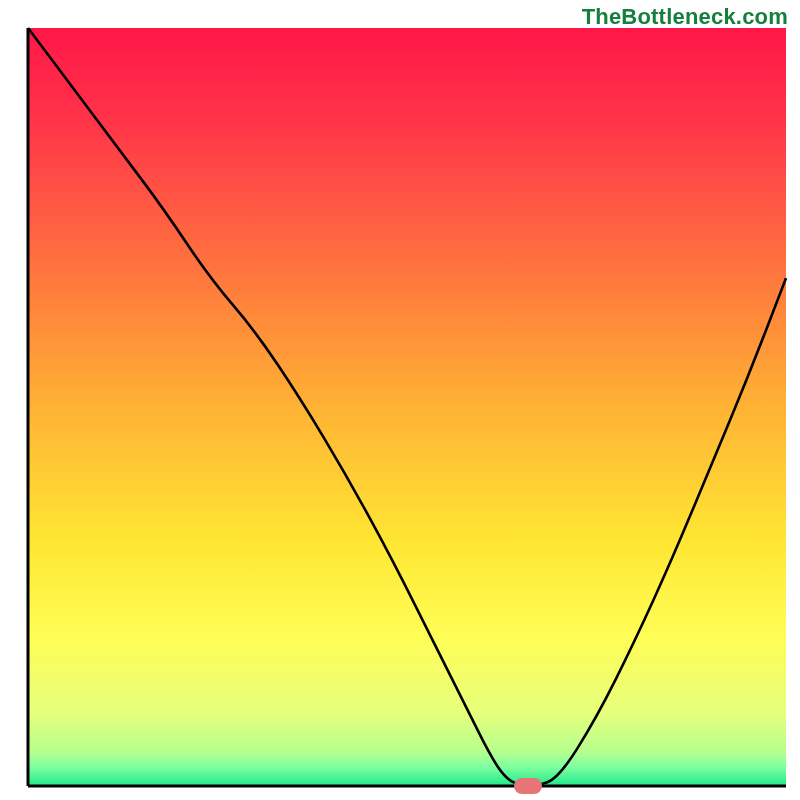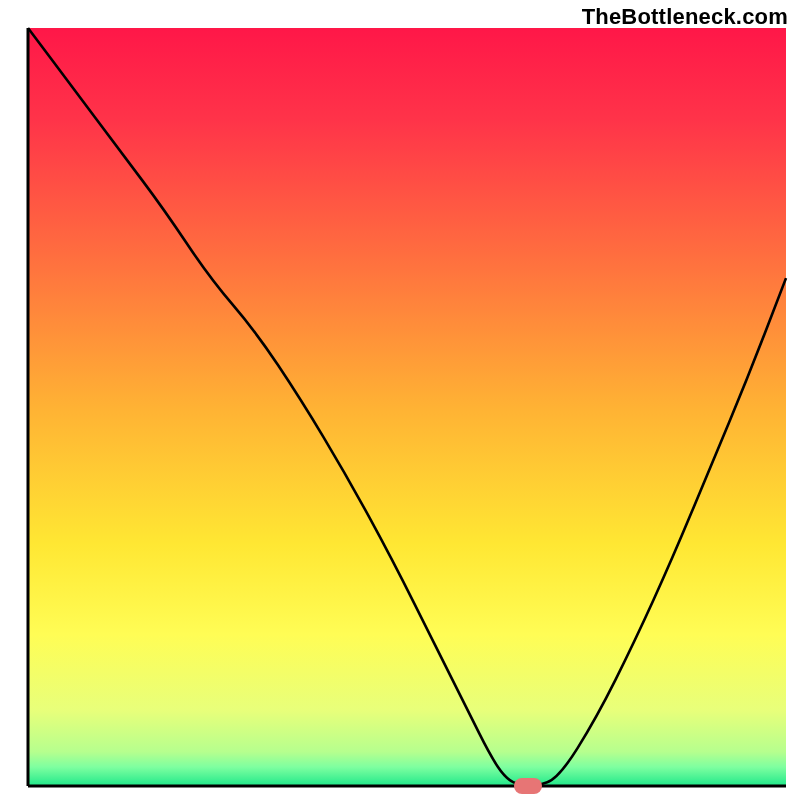--- a/index.html
+++ b/index.html
@@ -14,21 +14,21 @@
     position: relative;
     width: 800px;
     height: 800px;
   }
   .watermark {
     position: absolute;
     top: 4px;
     right: 12px;
     font-size: 22px;
     font-weight: 600;
-    color: #000000;
+    color: #15803d;
     letter-spacing: 0.2px;
     z-index: 5;
   }
   svg.plot {
     position: absolute;
     top: 0;
     left: 0;
     width: 800px;
     height: 800px;
     display: block;

